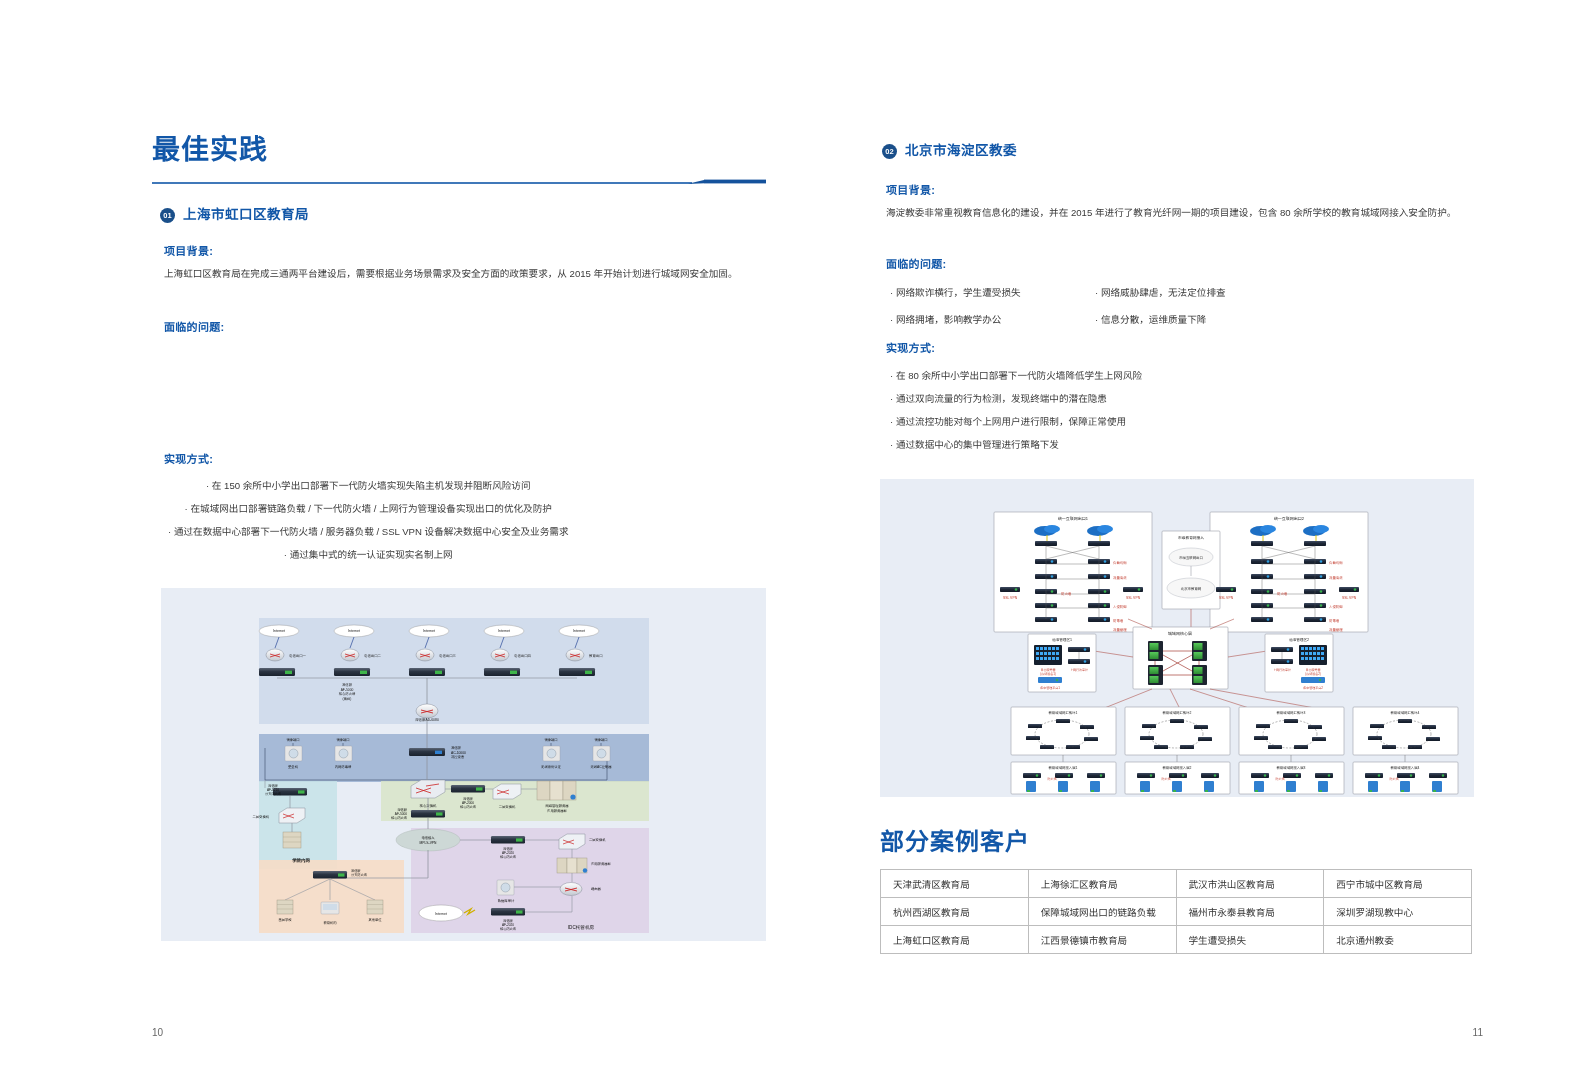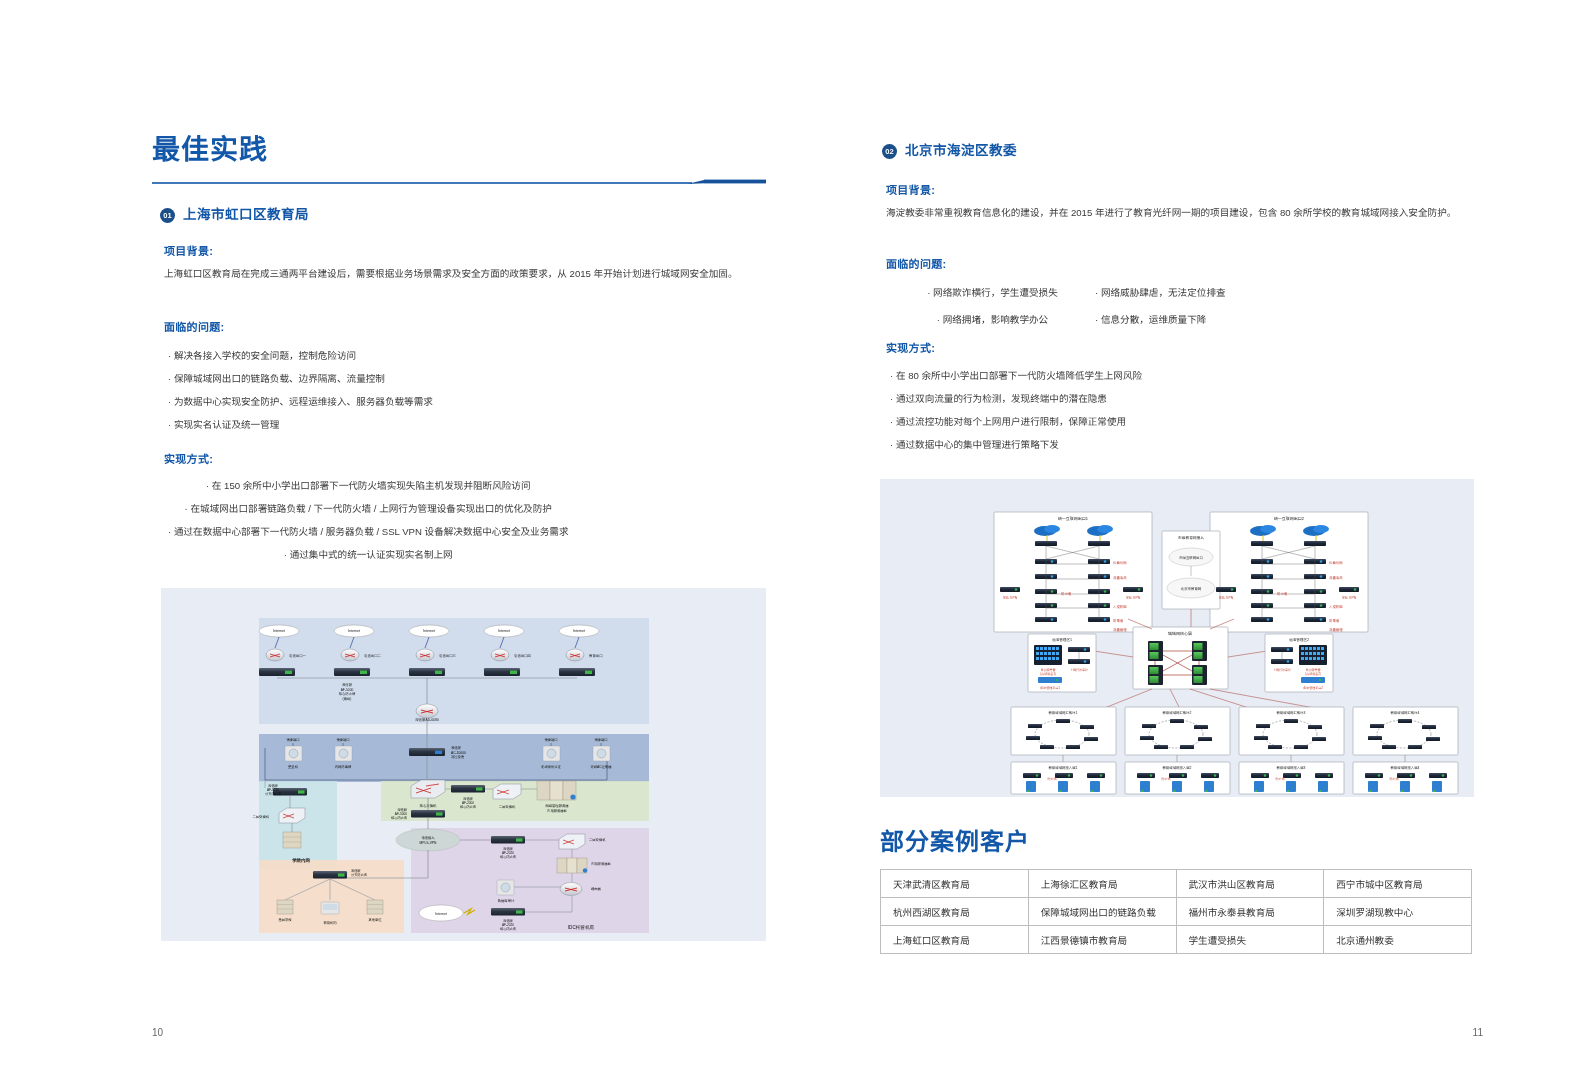--- a/index.html
+++ b/index.html
@@ -34,21 +34,21 @@
     position:absolute;font-size:11px;font-weight:bold;color:#1257a8;letter-spacing:.3px;
   }
   .para{
     position:absolute;font-size:9.6px;color:#3a3a3a;line-height:1.75;
   }
   .bullets{position:absolute;font-size:9.6px;color:#3a3a3a;}
   .bullets div{line-height:1;margin-bottom:13.5px;white-space:nowrap;}
   .bullets div::before{content:"· ";color:#3a3a3a;}
 
   .two-col{position:absolute;font-size:9.6px;color:#3a3a3a;}
-  .two-col .row{display:flex;margin-bottom:17px;text-align:center;}
+  .two-col .row{display:flex;margin-bottom:17px;}
   .two-col .row span{line-height:1;}
   .two-col .c1{width:205px;}
   .two-col .c1::before,.two-col .c2::before{content:"· ";}
 
   
   .diagram-panel{position:absolute;background:#e8edf5;}
   .diagram-inner{position:absolute;inset:0;}
   .page-num{
     position:absolute;bottom:46px;font-size:10px;color:#666;
   }
@@ -89,26 +89,20 @@
 
     <div class="case-head" style="left:112px;top:203px;">
       <span class="badge">01</span>
       <span class="case-title">上海市虹口区教育局</span>
     </div>
 
     <div class="sec-label" style="left:116px;top:242px;">项目背景:</div>
     <div class="para" style="left:116px;top:266px;width:590px;">上海虹口区教育局在完成三通两平台建设后，需要根据业务场景需求及安全方面的政策要求，从 2015 年开始计划进行城域网安全加固。</div>
 
     <div class="sec-label" style="left:116px;top:318px;">面临的问题:</div>
-    <div class="bullets" style="left:120px;top:351px;">
-      <div>解决各接入学校的安全问题，控制危险访问</div>
-      <div>保障城域网出口的链路负载、边界隔离、流量控制</div>
-      <div>为数据中心实现安全防护、远程运维接入、服务器负载等需求</div>
-      <div>实现实名认证及统一管理</div>
-    </div>
 
     <div class="sec-label" style="left:116px;top:450px;">实现方式:</div>
     <div class="bullets" style="left:120px;top:481px;text-align:center;">
       <div>在 150 余所中小学出口部署下一代防火墙实现失陷主机发现并阻断风险访问</div>
       <div>在城域网出口部署链路负载 / 下一代防火墙 / 上网行为管理设备实现出口的优化及防护</div>
       <div>通过在数据中心部署下一代防火墙 / 服务器负载 / SSL VPN 设备解决数据中心安全及业务需求</div>
       <div>通过集中式的统一认证实现实名制上网</div>
     </div>
 
     <div class="diagram-panel" style="left:113px;top:588px;width:605px;height:353px;">

